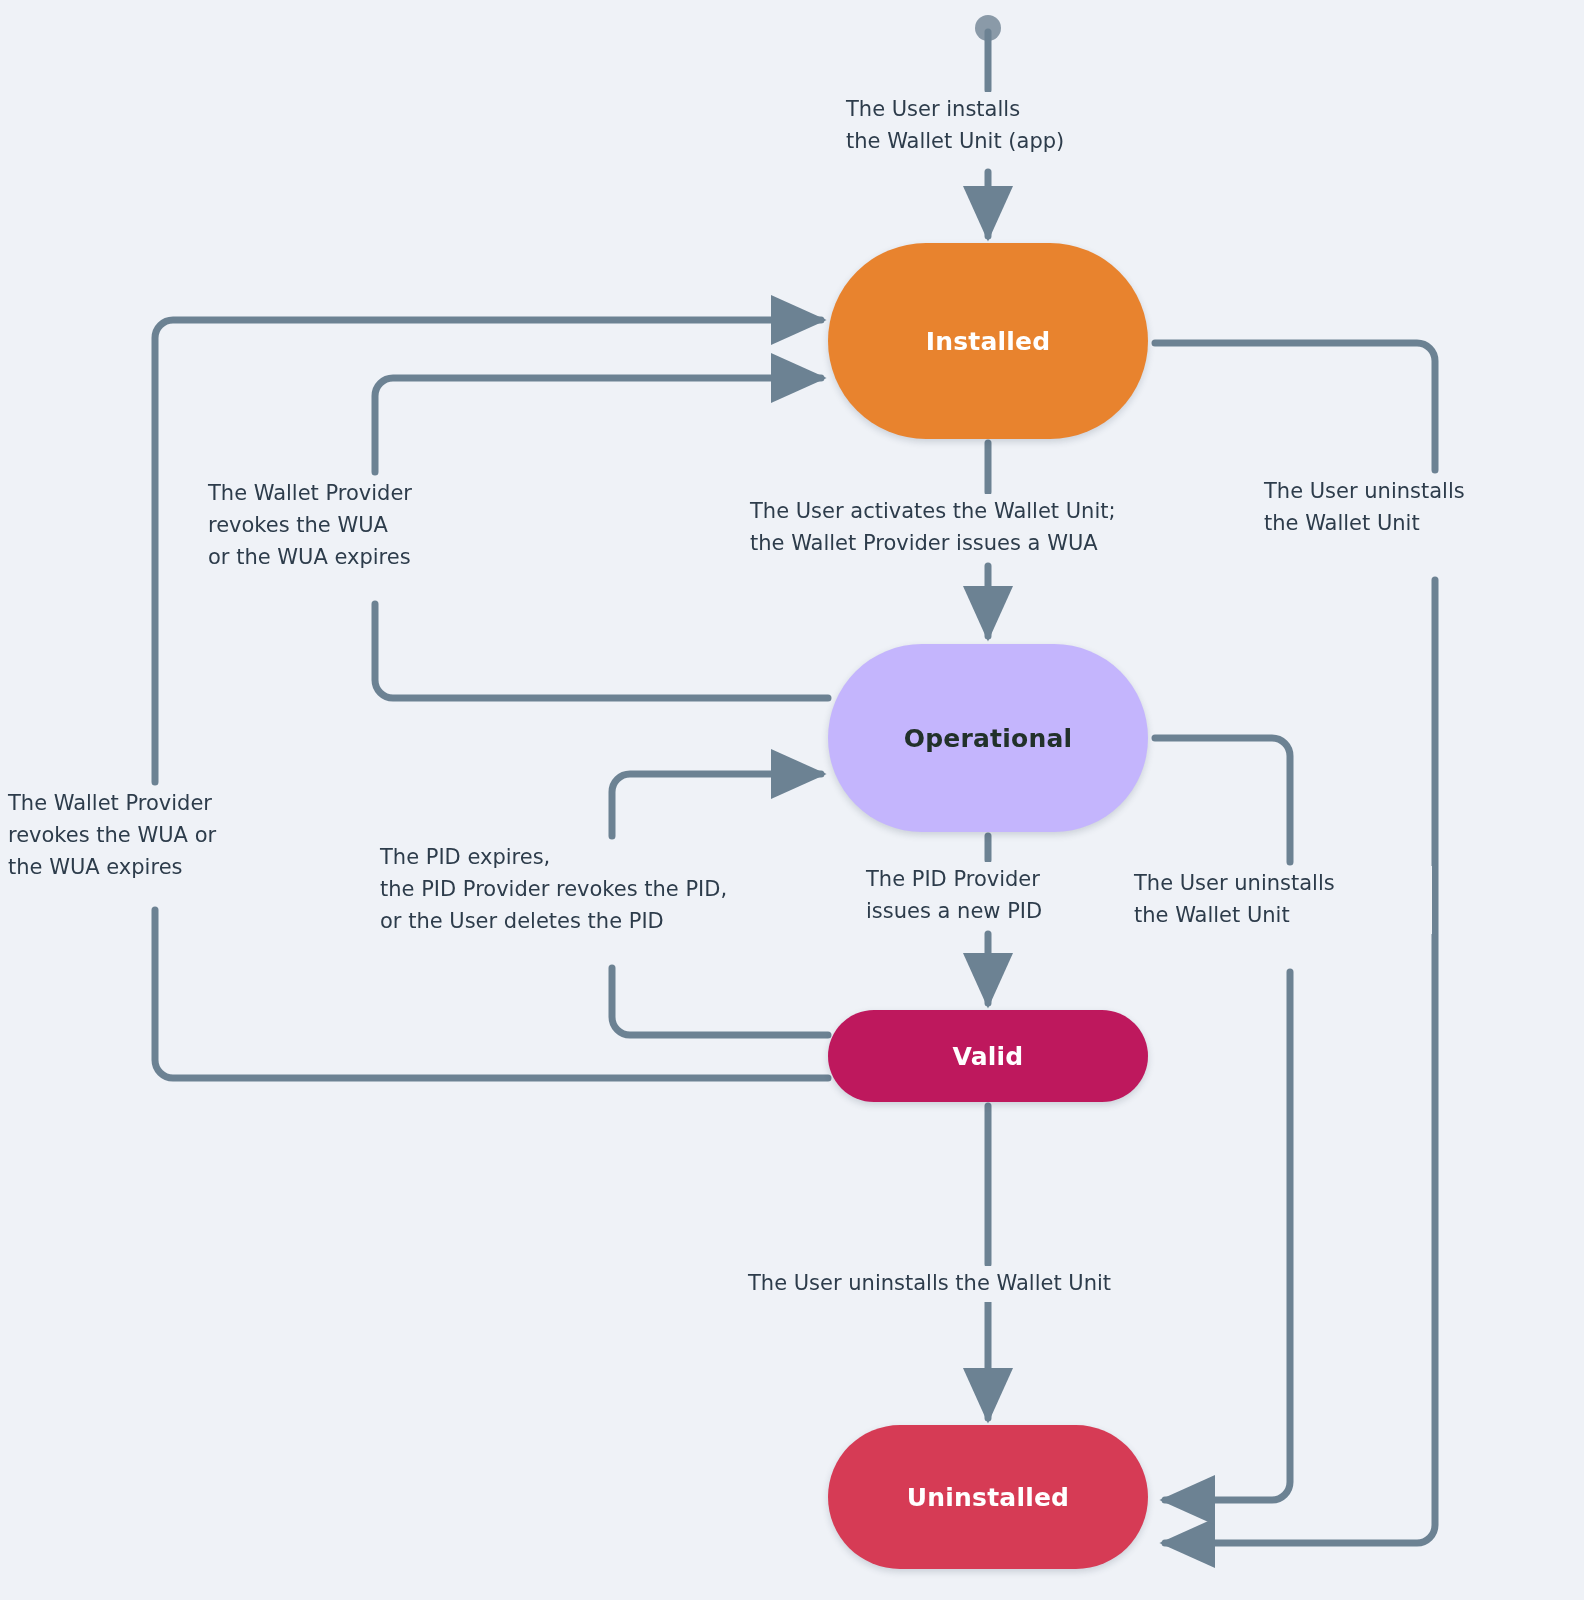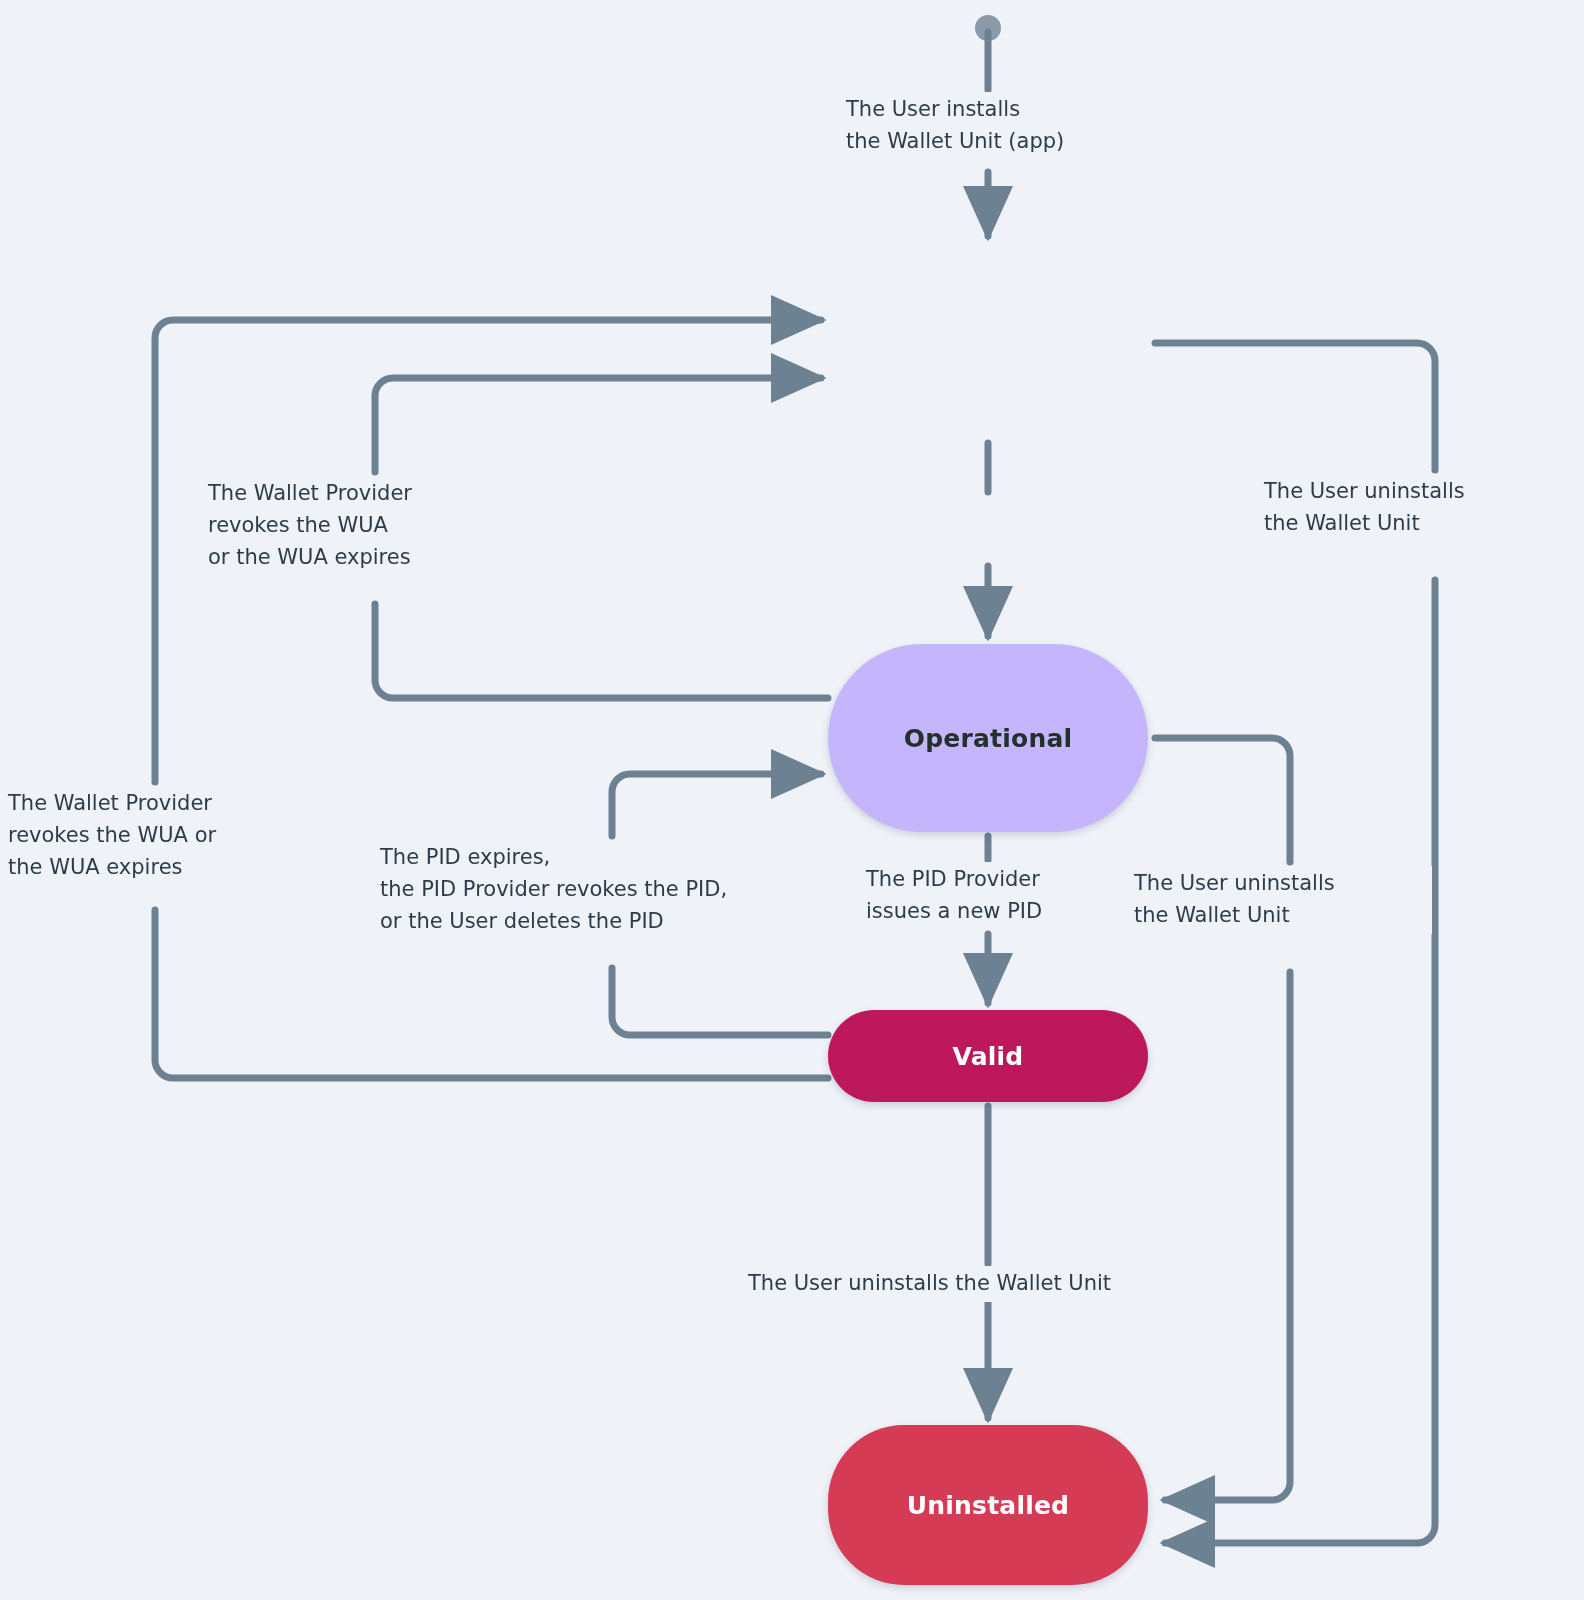--- a/index.html
+++ b/index.html
@@ -18,21 +18,21 @@
     color:#ffffff;
     font-weight:bold;
     font-size:25px;
     letter-spacing:.2px;
     box-shadow:0 3px 7px rgba(40,55,80,.18);
     z-index:3;
   }
   .node.installed   { left:828px;  top:243px;  width:320px; height:196px; border-radius:98px/98px; background:#e8832e; }
   .node.operational { left:828px;  top:644px;  width:320px; height:188px; border-radius:94px/94px; background:#c4b5fd; color:#22312a;}
   .node.valid       { left:828px;  top:1010px; width:320px; height:92px;  border-radius:46px; background:#be185d; }
-  .node.uninstalled { left:828px;  top:1425px; width:320px; height:160px; border-radius:76px; background:#d63b55; }
+  .node.uninstalled { left:828px;  top:1425px; width:320px; height:144px; border-radius:76px; background:#d63b55; }
 
   .edge-label{
     position:absolute;
     color:#2d3c4b;
     font-size:21px;
     line-height:1.52;
     text-align:left;
     background:#eff2f7;
     padding:2px 8px;
     white-space:pre;
@@ -84,32 +84,37 @@
       <path d="M612,836 L612,792 A18,18 0 0 1 630,774 L821,774" marker-end="url(#ah)"></path>
 
       <path d="M1155,343 L1417,343 A18,18 0 0 1 1435,361 L1435,470"></path>
       <path d="M1435,580 L1435,1525 A18,18 0 0 1 1417,1543 L1165,1543" marker-end="url(#ah)"></path>
 
       <path d="M1155,738 L1272,738 A18,18 0 0 1 1290,756 L1290,862"></path>
       <path d="M1290,972 L1290,1482 A18,18 0 0 1 1272,1500 L1165,1500" marker-end="url(#ah)"></path>
     </g>
   </svg>
 
+  <div class="node installed">
+    <span>Installed</span>
+  </div>
   <div class="node operational">
     <span>Operational</span>
   </div>
   <div class="node valid">
     <span>Valid</span>
   </div>
   <div class="node uninstalled">
     <span>Uninstalled</span>
   </div>
 
   <div class="edge-label el-install">The User installs
 the Wallet Unit (app)</div>
+  <div class="edge-label el-activate">The User activates the Wallet Unit;
+the Wallet Provider issues a WUA</div>
   <div class="edge-label el-wp-rev">The Wallet Provider
 revokes the WUA
 or the WUA expires</div>
   <div class="edge-label el-wp-rev2">The Wallet Provider
 revokes the WUA or
 the WUA expires</div>
   <div class="edge-label el-pid-exp">The PID expires,
 the PID Provider revokes the PID,
 or the User deletes the PID</div>
   <div class="edge-label el-pid-new">The PID Provider

